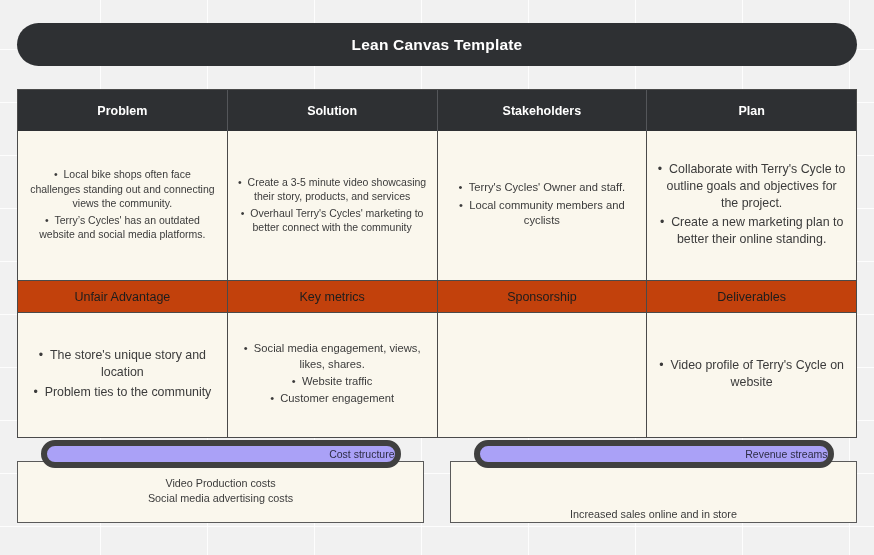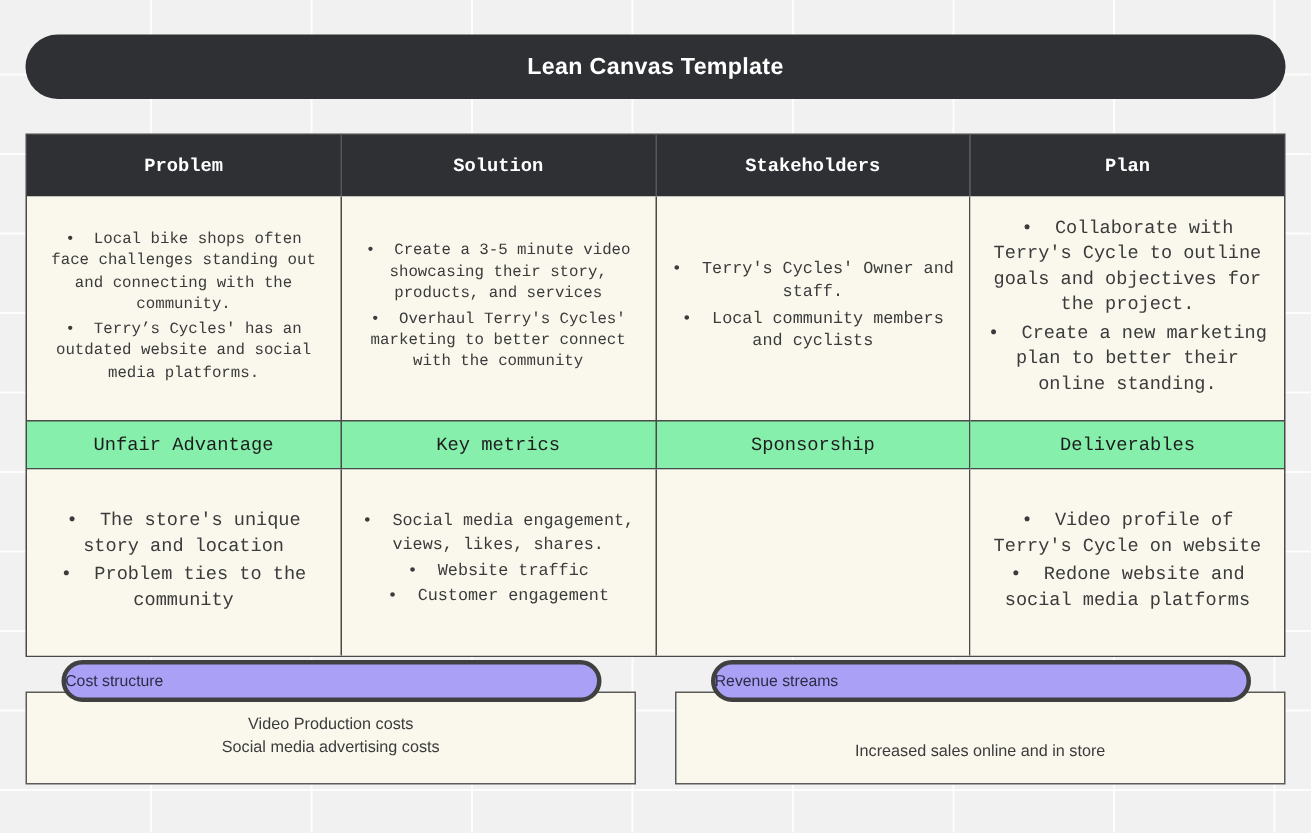--- a/index.html
+++ b/index.html
@@ -52,21 +52,20 @@
     position: absolute;
     left: 17px;
     top: 89px;
     width: 840px;
     border: 1px solid #4a4a4a;
     box-sizing: border-box;
   }
   .row {
     display: flex;
     width: 100%;
-    font-family: Liberation Mono, monospace;
   }
   .cell {
     box-sizing: border-box;
     flex: 1 1 0;
     min-width: 0;
     border-right: 1px solid #4a4a4a;
   }
   .cell:last-child { border-right: none; }
 
   
@@ -80,21 +79,21 @@
   }
   .row-head-dark .cell:last-child { border-right: none; }
   .row-head-dark .head-label {
     color: #ffffff;
     font-size: 12.5px;
     font-weight: bold;
   }
 
   
   .row-head-yellow .cell {
-    background: #86efac;
+    background: #c2410c;
     height: 33px;
     display: flex;
     align-items: center;
     justify-content: center;
     border-right: 1px solid #4a4a4a;
     border-top: 1px solid #4a4a4a;
     border-bottom: 1px solid #4a4a4a;
   }
   .row-head-yellow .cell:last-child { border-right: none; }
   .row-head-yellow .head-label {
@@ -147,25 +146,25 @@
   }
   .bottom-col.left  { left: 17px;  width: 407px; }
   .bottom-col.right { left: 450px; width: 407px; }
 
   .pill {
     position: relative;
     margin: 0 auto;
     width: 360px;
     height: 28px;
     background: #aaa1f7;
-    border: 3px solid #404040;
+    border: 6px solid #404040;
     border-radius: 16px;
     display: flex;
     align-items: center;
-    justify-content: flex-start;
+    justify-content: flex-end;
     box-sizing: border-box;
     z-index: 3;
   }
   .pill .pill-label {
     color: #2d2d45;
     font-size: 10.5px;
   }
 
   .bottom-box {
     position: relative;
@@ -182,21 +181,21 @@
     padding-top: 14px;
     z-index: 1;
   }
   .bottom-box .line {
     color: #3b3b3b;
     font-size: 10.8px;
     line-height: 1.42;
     text-align: center;
   }
   .bottom-box.single {
-    justify-content: center;
+    justify-content: flex-end;
     padding-top: 19px;
   }
 </style>
 </head>
 <body>
 
 <div class="canvas">
 
   <div class="title-bar">
     <span class="title-text">Lean Canvas Template</span>
@@ -215,21 +214,21 @@
         <span class="head-label">Stakeholders</span>
       </div>
       <div class="cell">
         <span class="head-label">Plan</span>
       </div>
     </div>
 
     <div class="row row-body row-body-1">
       <div class="cell">
         <ul class="bullets fs-small">
-          <li>Local bike shops often face challenges standing out and connecting with the community.</li>
+          <li>Local bike shops often face challenges standing out and connecting views the community.</li>
           <li>Terry’s Cycles' has an outdated website and social media platforms.</li>
         </ul>
       </div>
       <div class="cell">
         <ul class="bullets fs-small">
           <li>Create a 3-5 minute video showcasing their story, products, and services</li>
           <li>Overhaul Terry's Cycles' marketing to better connect with the community</li>
         </ul>
       </div>
       <div class="cell">
@@ -274,21 +273,20 @@
           <li>Website traffic</li>
           <li>Customer engagement</li>
         </ul>
       </div>
       <div class="cell">
         <ul class="bullets fs-medium"></ul>
       </div>
       <div class="cell">
         <ul class="bullets fs-large">
           <li>Video profile of Terry's Cycle on website</li>
-          <li>Redone website and social media platforms</li>
         </ul>
       </div>
     </div>
 
   </div>
 
   <div class="bottom">
 
     <div class="bottom-col left">
       <div class="pill">

